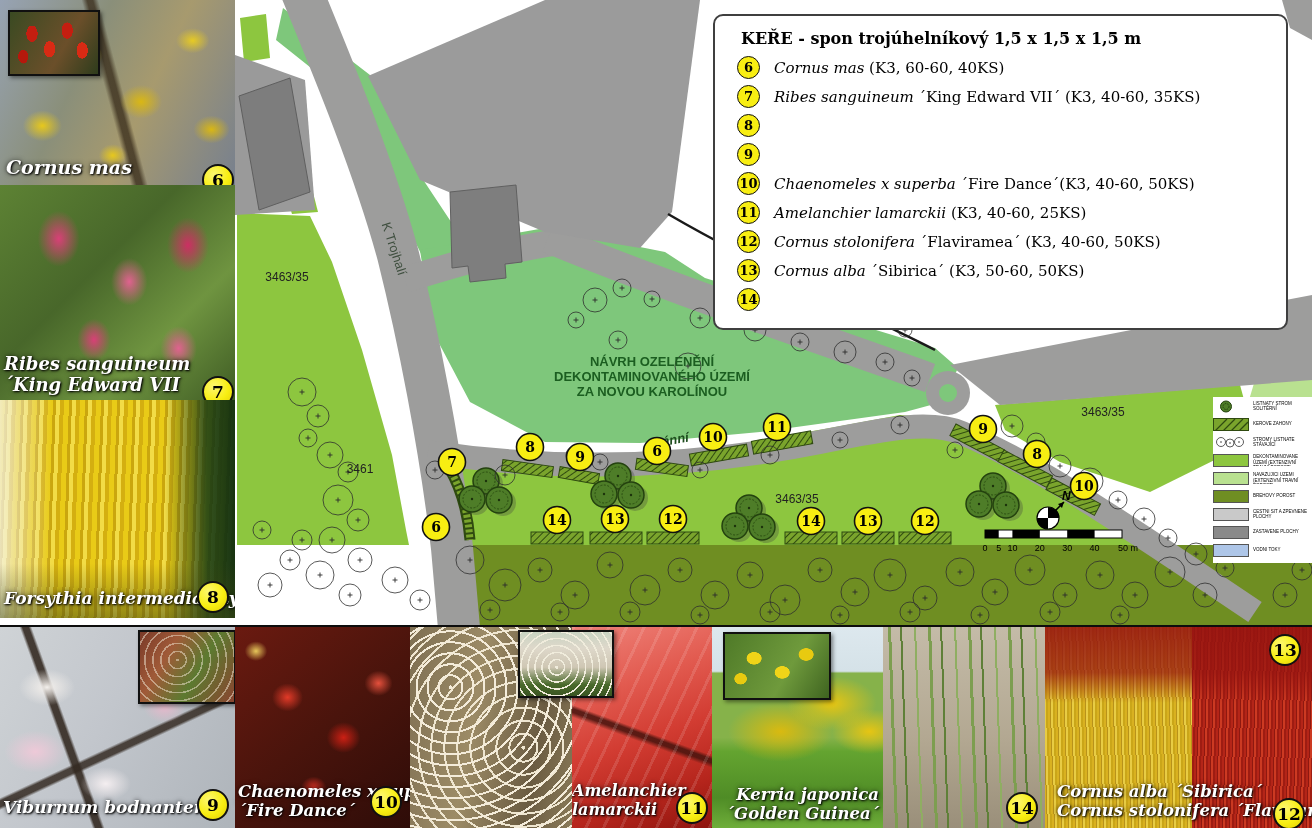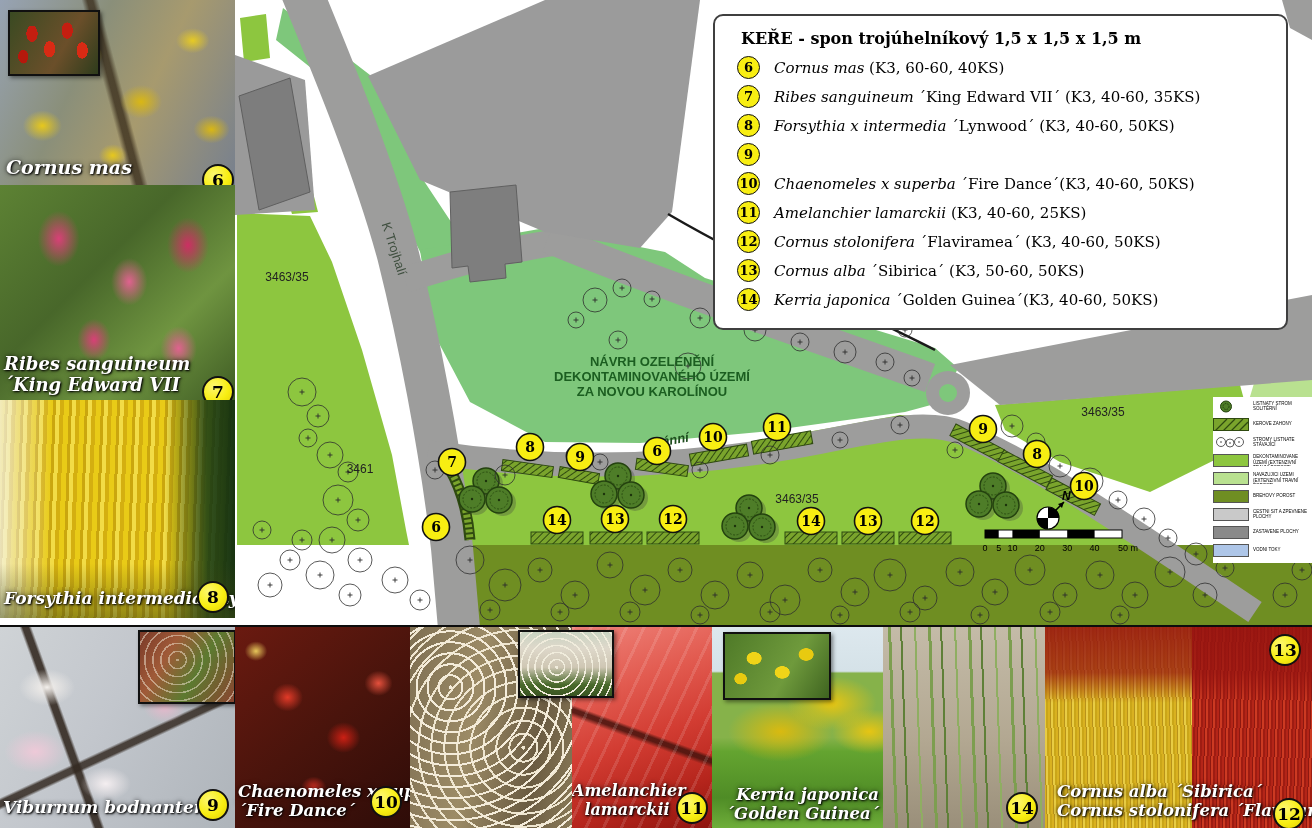--- a/index.html
+++ b/index.html
@@ -526,21 +526,20 @@
         <div class="lg-row">
           <div class="lg-badge">6</div>
           <div class="lg-text"><span class="nm">Cornus mas</span><span class="rs"> (K3, 60-60, 40KS)</span></div>
         </div>
         <div class="lg-row">
           <div class="lg-badge">7</div>
           <div class="lg-text"><span class="nm">Ribes sanguineum</span><span class="rs"> ´King Edward VII´ (K3, 40-60, 35KS)</span></div>
         </div>
         <div class="lg-row">
           <div class="lg-badge">8</div>
-          <div class="lg-text"><span class="nm">Forsythia x intermedia</span><span class="rs"> ´Lynwood´ (K3, 40-60, 50KS)</span></div>
         </div>
         <div class="lg-row">
           <div class="lg-badge">9</div>
         </div>
         <div class="lg-row">
           <div class="lg-badge">10</div>
           <div class="lg-text"><span class="nm">Chaenomeles x superba</span><span class="rs"> ´Fire Dance´(K3, 40-60, 50KS)</span></div>
         </div>
         <div class="lg-row">
           <div class="lg-badge">11</div>
@@ -549,21 +548,20 @@
         <div class="lg-row">
           <div class="lg-badge">12</div>
           <div class="lg-text"><span class="nm">Cornus stolonifera</span><span class="rs"> ´Flaviramea´ (K3, 40-60, 50KS)</span></div>
         </div>
         <div class="lg-row">
           <div class="lg-badge">13</div>
           <div class="lg-text"><span class="nm">Cornus alba</span><span class="rs"> ´Sibirica´ (K3, 50-60, 50KS)</span></div>
         </div>
         <div class="lg-row">
           <div class="lg-badge">14</div>
-          <div class="lg-text"><span class="nm">Kerria japonica</span><span class="rs"> ´Golden Guinea´(K3, 40-60, 50KS)</span></div>
         </div>
       </div>
   </div>
 
   <div id="mini">
       <div class="ml-row">
         <div class="ml-sw" style="border: none;">
           <svg width="34" height="13">
             <circle cx="13" cy="6.5" r="5.5" fill="#4e7d28" stroke="#24420f"></circle>
             <circle cx="13" cy="6.5" r="3" fill="none" stroke="#24420f" stroke-dasharray="1.5,1"></circle>
@@ -648,21 +646,21 @@
   <div class="photo" id="b2">
     <div class="cap" style="left:3px;top:155px;font-size:16.5px;">
       <div>Chaenomeles x superba</div>
       <div>´Fire  Dance´</div>
     </div>
     <div class="badge" style="left:135px;top:159px;">10</div>
   </div>
   <div class="photo" id="b3"></div>
   <div class="inset" id="inset-hedge"></div>
   <div class="photo" id="b4">
-    <div class="cap" style="left:0;right:30px;top:155px;font-size:16px;text-align:center;">
+    <div class="cap" style="left:0;right:30px;top:155px;font-size:16px;text-align:left;">
       <div>Amelanchier</div>
       <div>lamarckii</div>
     </div>
     <div class="badge" style="left:104px;top:165px;">11</div>
   </div>
   <div class="photo" id="b5">
     <div class="inset" id="inset-kerria"></div>
     <div class="cap" style="right:4px;top:158px;font-size:16.5px;text-align:right;">
       <div>Kerria japonica</div>
       <div>´Golden Guinea´</div>

